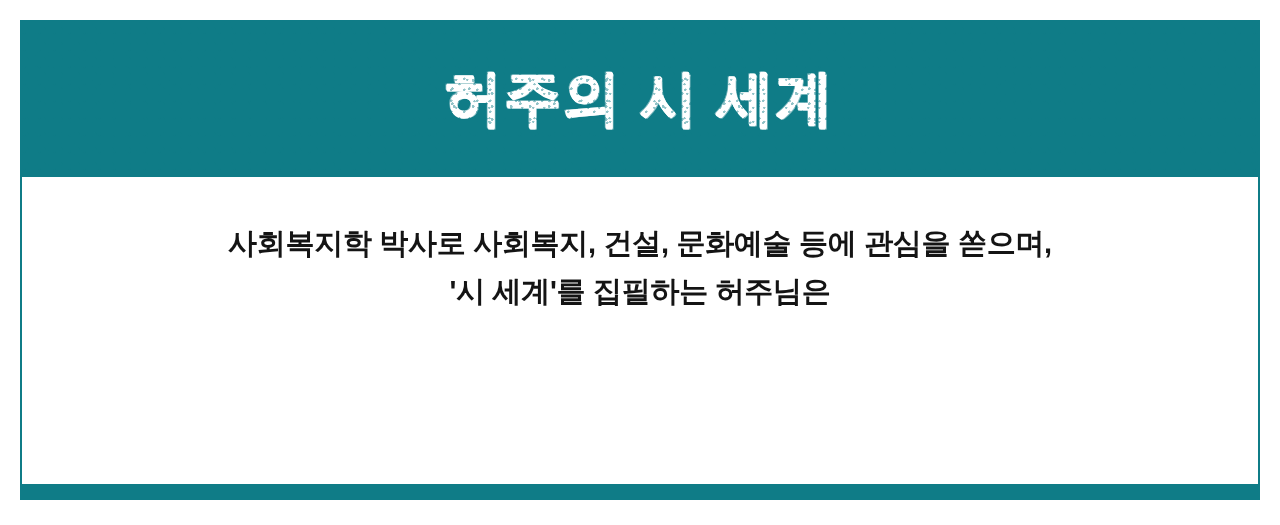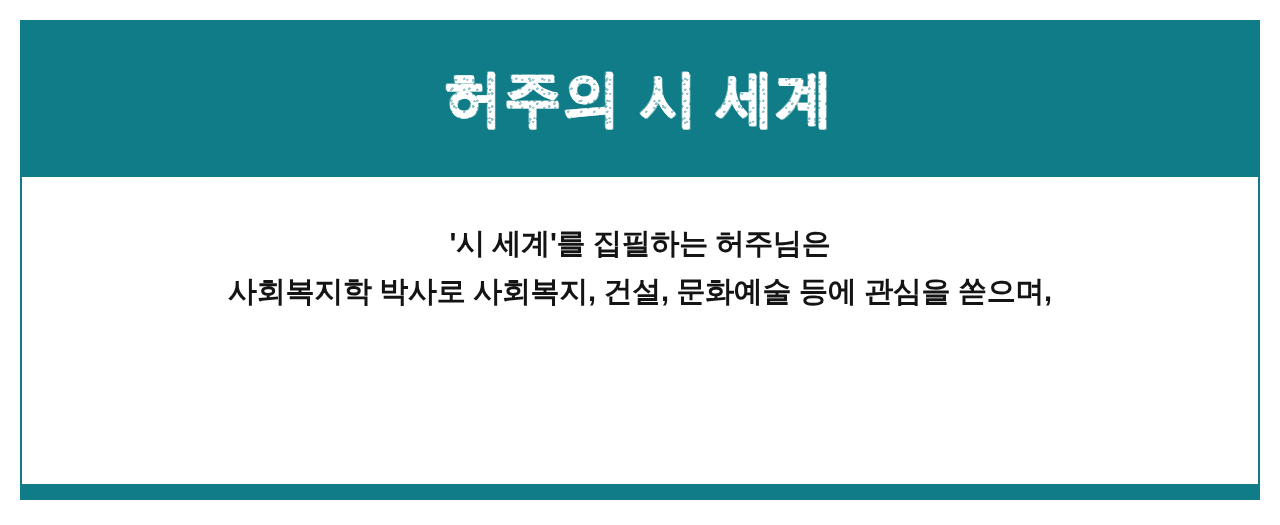--- a/index.html
+++ b/index.html
@@ -114,19 +114,19 @@
 <body>
 
 <div id="poster-card">
 
   <div id="header-banner">
     <div id="poster-title">허주의 시 세계</div>
     <div id="title-texture"></div>
   </div>
 
   <div id="body-area">
+    <div class="body-line">사회복지학 박사로 사회복지, 건설, 문화예술 등에 관심을 쏟으며,</div>
     <div class="body-line">'시 세계'를 집필하는 허주님은</div>
-    <div class="body-line">사회복지학 박사로 사회복지, 건설, 문화예술 등에 관심을 쏟으며,</div>
   </div>
 
   <div id="footer-bar"></div>
 
 </div>
 
 </body></html>

